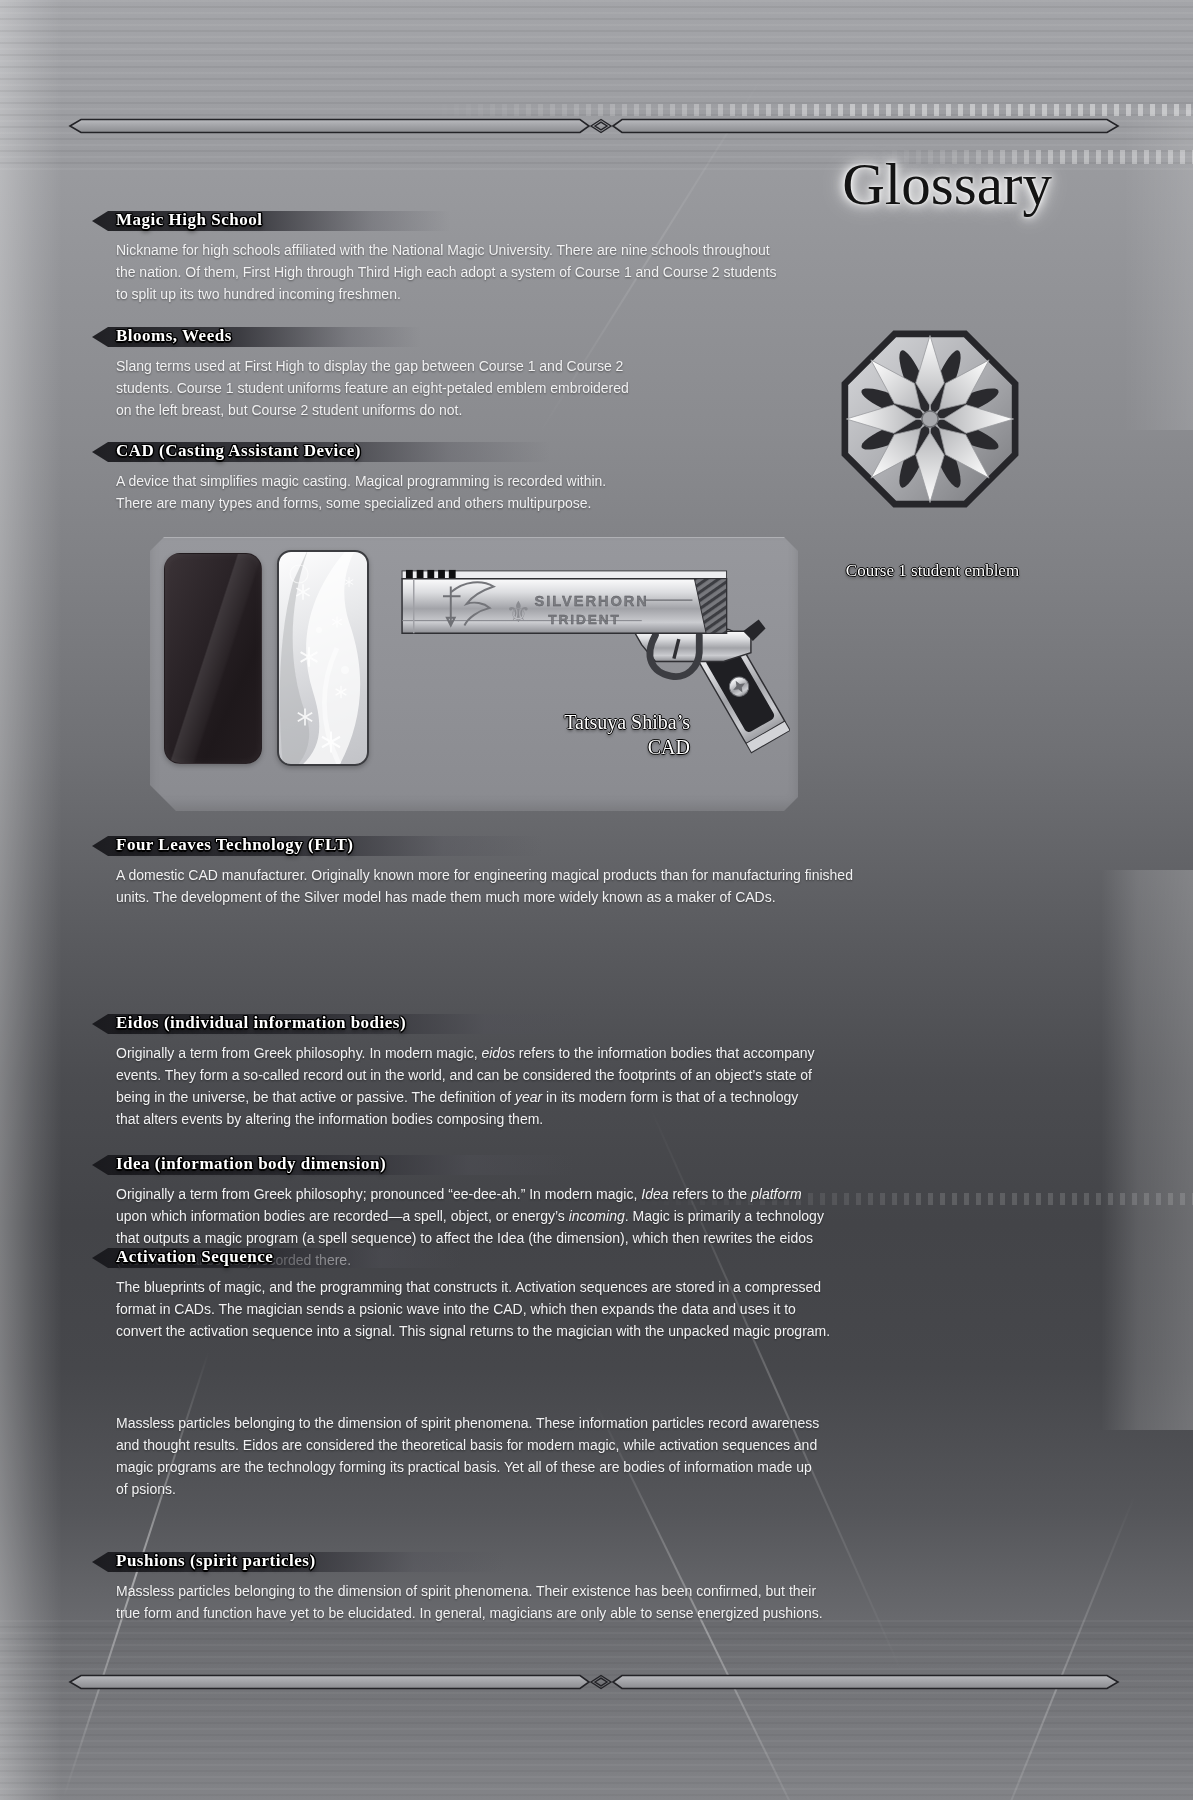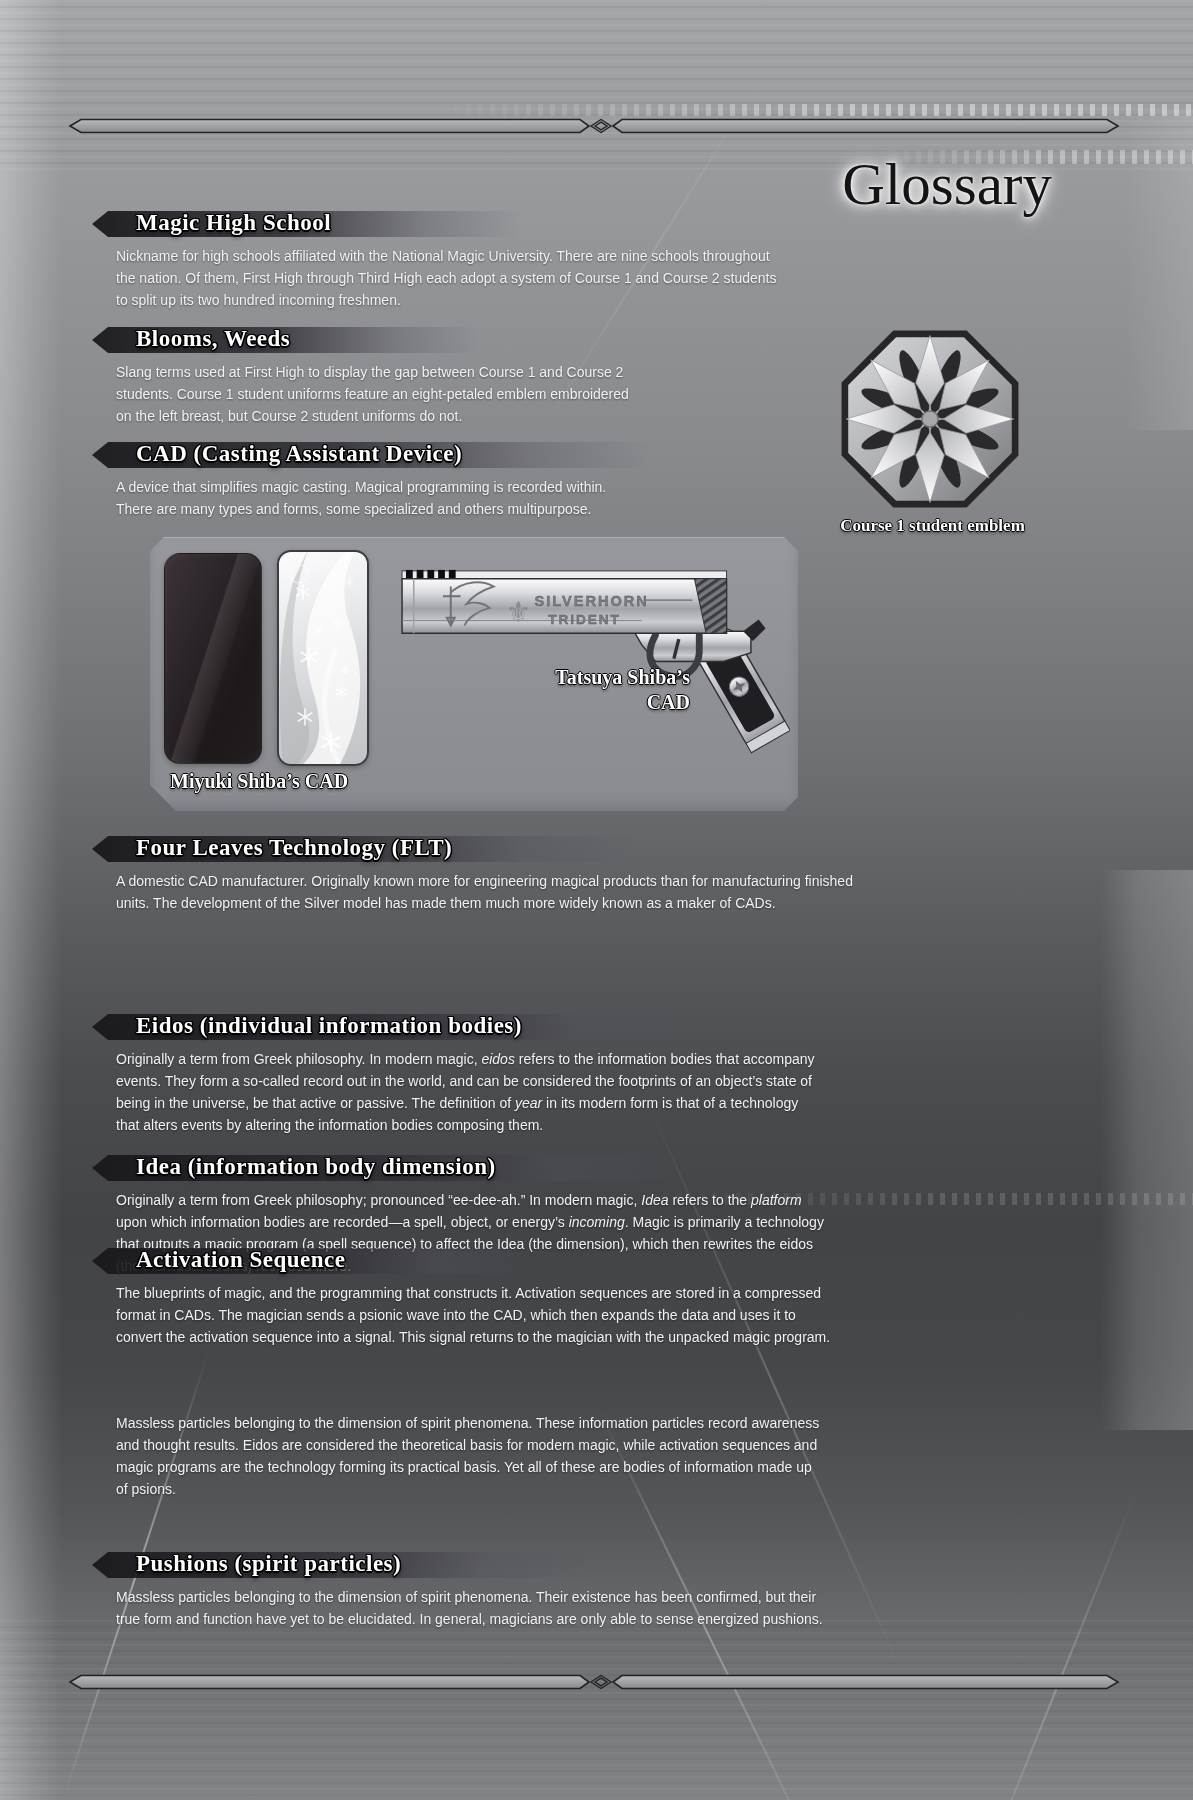--- a/index.html
+++ b/index.html
@@ -41,45 +41,45 @@
     font-family:"Liberation Serif",serif;font-weight:normal;font-size:59px;color:#141414;
     text-shadow:0 0 3px #fff,0 0 8px #fff,0 0 14px rgba(255,255,255,.95),0 0 24px rgba(255,255,255,.7);}
 
   .term{position:absolute;left:92px;}
   .term-head{position:relative;display:inline-block;padding:2px 14px 3px 24px;}
   .head-bar{position:absolute;left:0;top:3px;bottom:2px;width:calc(100% + 175px);
     background:linear-gradient(90deg,rgba(22,22,26,.92) 0%,rgba(40,40,46,.80) 45%,
       rgba(80,80,88,.35) 78%,rgba(120,120,128,0) 100%);
     clip-path:polygon(0 50%,16px 0,100% 0,100% 100%,16px 100%);}
   .head-text{position:relative;font-family:"Liberation Serif",serif;font-weight:bold;
-    font-size:23px;color:#fff;letter-spacing:.5px;
+    font-size:17px;color:#fff;letter-spacing:.5px;
     text-shadow:-1.5px 0 #000,1.5px 0 #000,0 -1.5px #000,0 1.5px #000,
-      -1px -1px #000,1px -1px #000,-1px 1px #000,1px 1px #000,0 3px 4px rgba(0,0,0,.65);margin-left:20px;}
+      -1px -1px #000,1px -1px #000,-1px 1px #000,1px 1px #000,0 3px 4px rgba(0,0,0,.65);}
   .term-body{margin:6px 0 0 24px;font-size:14px;line-height:22px;color:#f2f2f3;
     white-space:pre-line;text-shadow:0 1px 2px rgba(0,0,0,.45);}
   .term-body i{}
 
   .cad-panel{position:absolute;left:150px;top:537px;width:648px;height:274px;
     background:linear-gradient(180deg,#97989d,#8a8b90);
     clip-path:polygon(14px 0,calc(100% - 14px) 0,100% 14px,100% calc(100% - 14px),
       calc(100% - 14px) 100%,26px 100%,0 calc(100% - 26px),0 14px);
     box-shadow:inset 0 1px 0 rgba(255,255,255,.25), inset 0 -6px 12px rgba(0,0,0,.12);}
   .phone-front{position:absolute;left:14px;top:16px;width:96px;height:209px;border-radius:16px;
     border:1px solid #17121500;
     background:linear-gradient(115deg,#3b3337 0%,#2a2327 38%,#1e181b 70%,#241d20 100%);
     box-shadow:inset 0 0 10px rgba(255,255,255,.05),0 2px 5px rgba(0,0,0,.25);overflow:hidden;}
   .phone-front .sheen{position:absolute;inset:0;
     background:linear-gradient(108deg,transparent 44%,rgba(255,255,255,.10) 45%,rgba(255,255,255,.03) 58%,transparent 60%);}
   .phone-back{position:absolute;left:127px;top:13px;width:88px;height:212px;border-radius:14px;
     border:2px solid #3c3d41;
     background:linear-gradient(160deg,#fdfdfe 0%,#e7e8ea 35%,#cfd0d4 70%,#c2c3c7 100%);
     box-shadow:0 2px 5px rgba(0,0,0,.25);overflow:hidden;}
   .pistol-svg{position:absolute;left:250px;top:30px;}
-  .fig-caption{font-family:"Liberation Serif",serif;font-weight:bold;color:#fff;
-    text-shadow:-1px 0 #000,1px 0 #000,0 -1px #000,0 1px #000,0 2px 3px rgba(0,0,0,.6);}
+  .fig-caption{font-family:"Liberation Serif",serif;font-weight:normal;color:#fff;
+    text-shadow:-1px 0 #000,1px 0 #000,0 -1px #000,0 1px #000,0 2px 3px rgba(0,0,0,.6);margin-top:45px;}
   .cap-tatsuya{position:absolute;left:330px;top:128px;width:210px;text-align:right;
     font-size:20px;line-height:25px;white-space:pre-line;}
   .cap-miyuki{position:absolute;left:20px;top:233px;width:214px;text-align:left;font-size:20px;}
   .emblem-box{position:absolute;left:835px;top:324px;width:190px;height:190px;}
   .cap-emblem{position:absolute;left:800px;top:516px;width:265px;text-align:center;font-size:17px;}
 </style>
 </head>
 <body>
 
 <div class="page">

